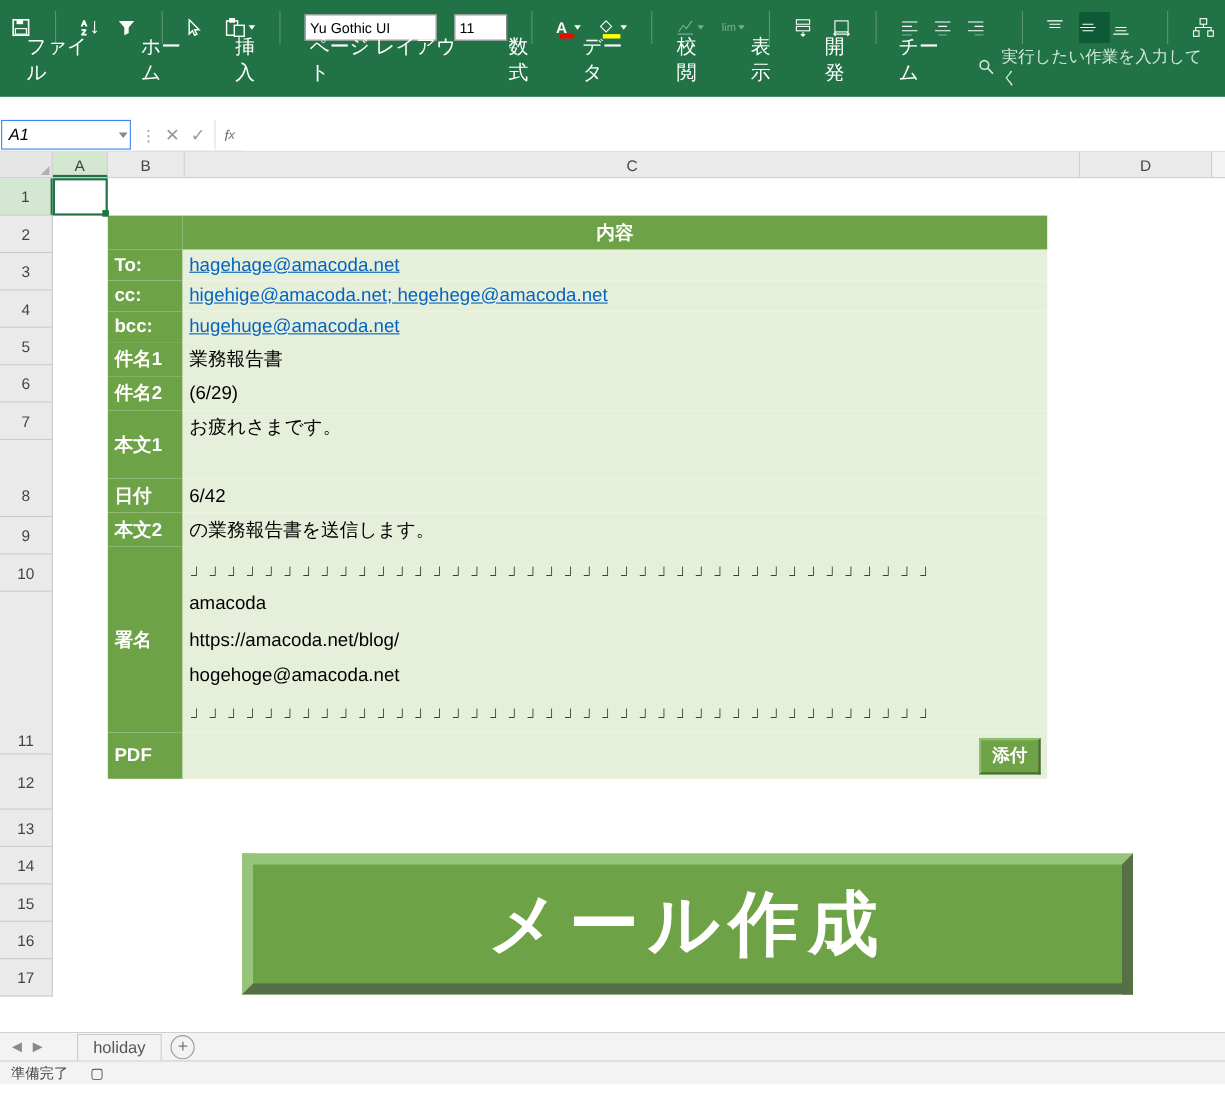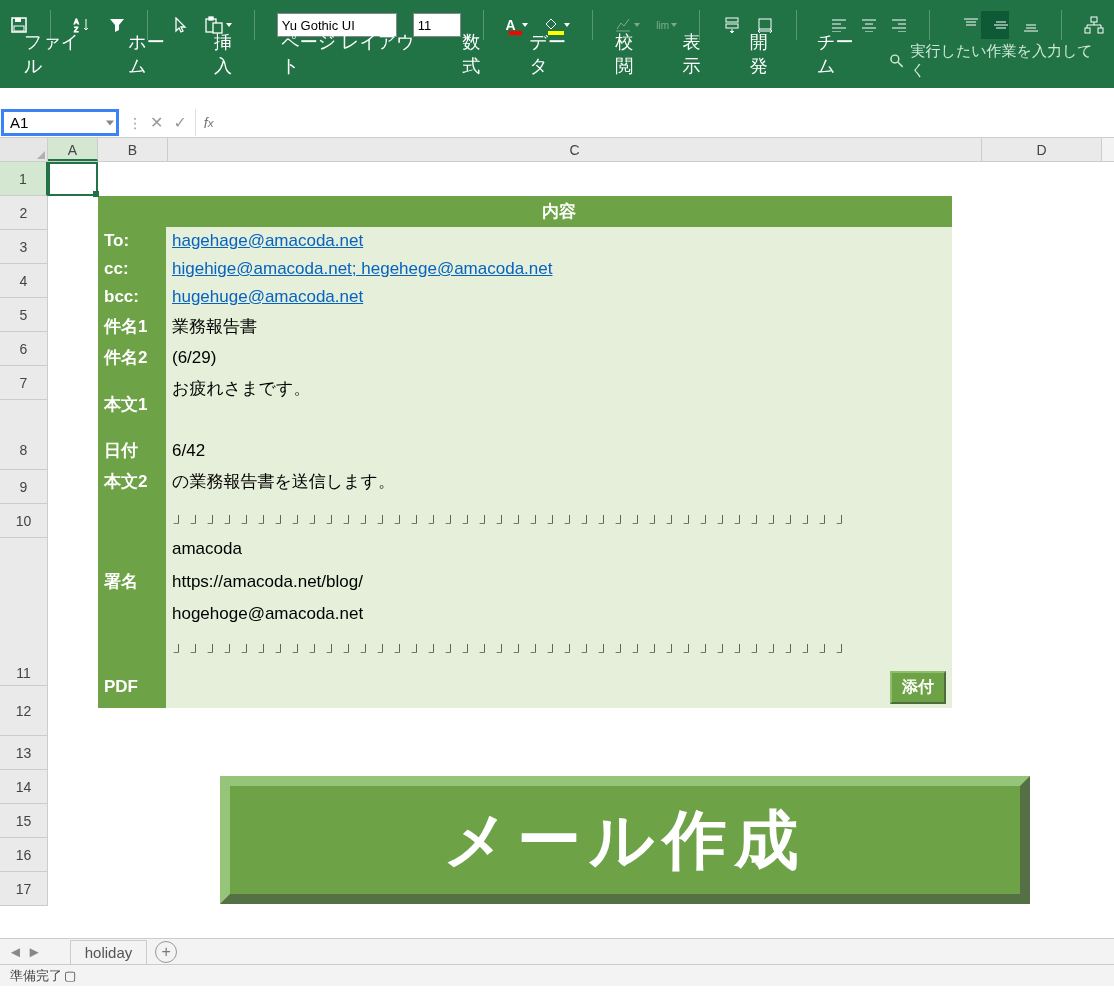--- a/index.html
+++ b/index.html
@@ -1,36 +1,36 @@
 <!DOCTYPE html>
 <html><head>
 <meta charset="utf-8">
 <style>
 * { box-sizing: border-box; margin: 0; padding: 0; }
 body { font-family: "Yu Gothic UI", "Meiryo", sans-serif; font-size: 14px; background: #fff; overflow: hidden; }
 
 
 .ribbon-top { background: #217346; height: 50px; display: flex; align-items: center; padding: 0 10px; gap: 16px; }
-.ribbon-top .icon-btn { width: 28px; height: 28px; display: flex; align-items: center; justify-content: flex-end; color: #fff; cursor: pointer; }
+.ribbon-top .icon-btn { width: 28px; height: 28px; display: flex; align-items: center; justify-content: space-between; color: #fff; cursor: pointer; }
 .ribbon-top .sep { width: 1px; height: 30px; background: rgba(255,255,255,0.25); margin: 0 6px; }
 .font-select { background: #fff; border: 1px solid #888; height: 24px; width: 120px; padding: 0 4px; font-size: 13px; }
 .size-select { background: #fff; border: 1px solid #888; height: 24px; width: 48px; padding: 0 4px; font-size: 13px; text-align: left; }
 .dd-arrow { display:inline-block; margin-left:2px; border-left:3px solid transparent; border-right:3px solid transparent; border-top:4px solid #fff; vertical-align: middle;}
 .color-btn { position: relative; width: 26px; height: 24px; display:flex; align-items:center; justify-content:center; color:#fff;}
 .color-underline { position:absolute; bottom:2px; left:4px; right:6px; height:4px; }
 .icon-group { display:flex; align-items:center; gap:2px; }
 .align-active { background:#0e5a36;}
 
 .ribbon-tabs { background: #217346; height: 38px; display: flex; align-items: flex-end; padding: 0 10px; gap: 4px; }
 .tab { color: #fff; padding: 8px 14px 10px; font-size: 18px; cursor: pointer; }
 .search-hint { color: #d0e8d8; margin-left: auto; display:flex; align-items:center; gap:6px; padding-bottom:8px; font-size:15px;}
 
 
 .formula-row { height: 30px; border-bottom: 1px solid #ccc; display: flex; align-items: stretch; margin-top: 20px; background:#fff;}
-.name-box { width: 118px; border: 3px solid #3b82f6; margin: 1px; display:flex; align-items:center; padding: 0 6px; font-size: 15px; position:relative;}
+.name-box { width: 118px; border: 1px solid #3b82f6; margin: 1px; display:flex; align-items:center; padding: 0 6px; font-size: 15px; position:relative;font-style:italic;}
 .name-box .nb-dd { position:absolute; right:2px; top:50%; transform:translateY(-50%); border-left:4px solid transparent; border-right:4px solid transparent; border-top:5px solid #888;}
 .fx-controls { display:flex; align-items:center; gap:10px; padding:0 8px; color:#999; border-right:1px solid #e0e0e0; margin:1px 0;}
 .fx-controls .dots{ letter-spacing:-2px;}
 .fx-label { font-style: italic; color:#777; font-size:14px; display:flex; align-items:center; padding:0 8px;}
 .formula-input { flex:1; border:none; outline:none; padding: 0 6px; font-size:14px;}
 
 
 .grid-wrap { position: relative; height: 800px; overflow: hidden; background:#fff;}
 .col-headers { display:flex; height: 24px; background:#f3f3f3; border-bottom: 1px solid #ccc; position:sticky; top:0;}
 .corner { width: 48px; border-right:1px solid #ccc; background:#e6e6e6; position:relative;}
@@ -68,21 +68,21 @@
 .big-btn{ position:absolute; left:172px; top:614px; width:810px; height:128px; background:#6ea246; border:10px outset #96c478; color:#fff; font-size:64px; font-weight:bold; letter-spacing:8px; cursor:pointer; display:flex; align-items:center; justify-content:center;}
 
 
 .sheet-bar{ height:26px; background:#f3f3f3; border-top:1px solid #ccc; display:flex; align-items:center; font-size:15px;}
 .sheet-nav{ display:flex; gap:4px; padding:0 8px; color:#888;}
 .sheet-nav span{cursor:pointer;}
 .sheet-tab{ padding:3px 14px; border:1px solid #ccc; border-bottom:none; background:#fff; cursor:pointer; color:#217346;}
 .sheet-tab.inactive{ background:#f3f3f3; color:#555;}
 .new-sheet{ width:22px; height:22px; border:1px solid #999; border-radius:50%; margin-left:8px; display:flex; align-items:center; justify-content:center; color:#777; cursor:pointer; font-size:16px;}
 
-.status-bar{ height:22px; background:#f3f3f3; border-top:1px solid #ccc; display:flex; align-items:center; padding:0 10px; font-size:13px; color:#444; gap:2px;}
+.status-bar{ height:22px; background:#f3f3f3; border-top:1px solid #ccc; display:flex; align-items:center; padding:0 10px; font-size:13px; color:#444; gap:20px;}
 
 svg{display:block;}
 </style>
 </head>
 <body>
 
 <div class="ribbon-top">
   <div class="icon-btn">
       <svg width="18" height="18" viewBox="0 0 18 18">
         <rect x="2" y="2" width="14" height="14" fill="none" stroke="#fff" stroke-width="1.5"></rect>

